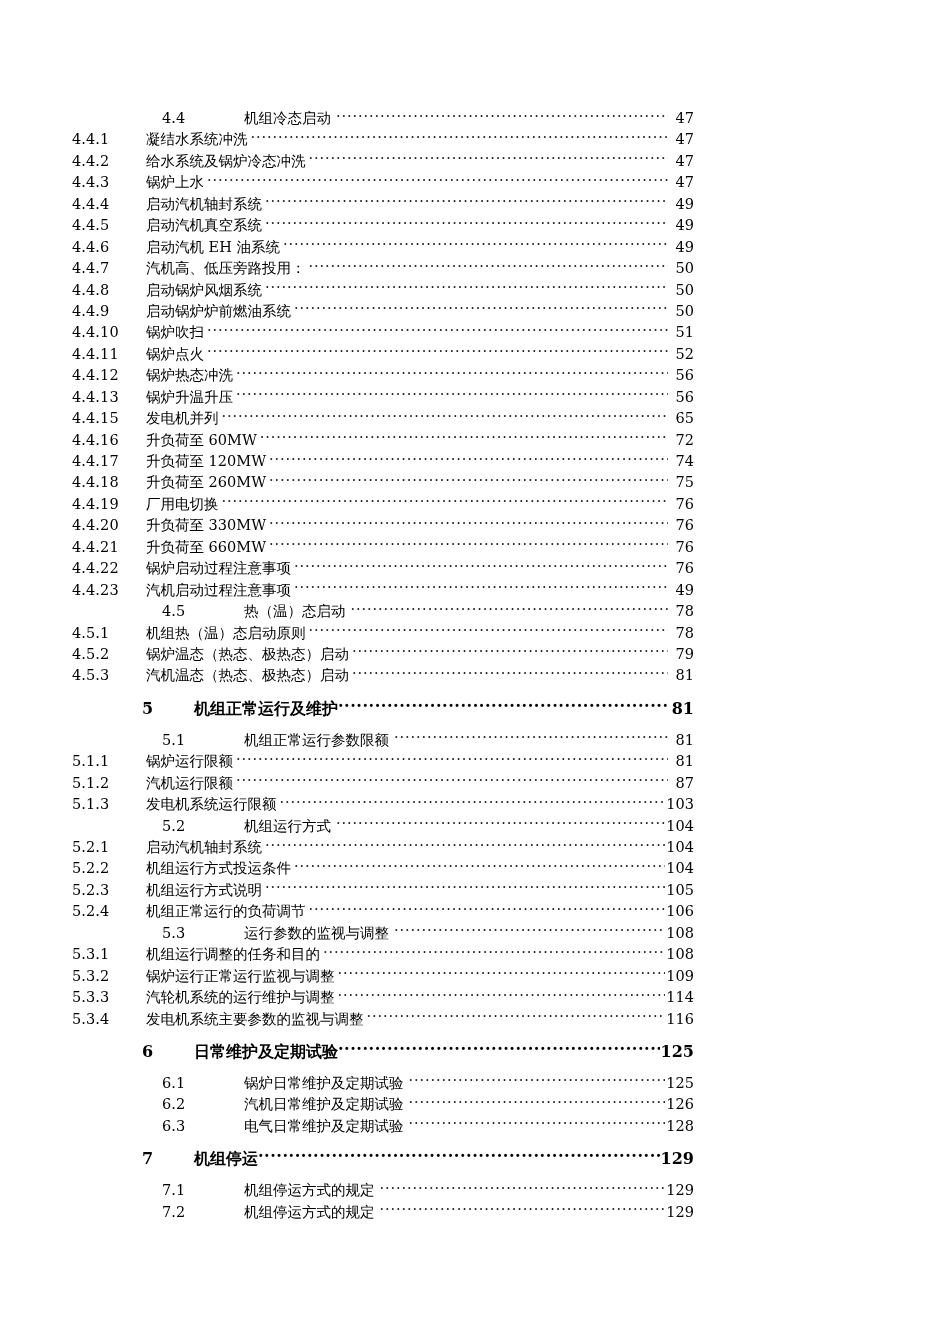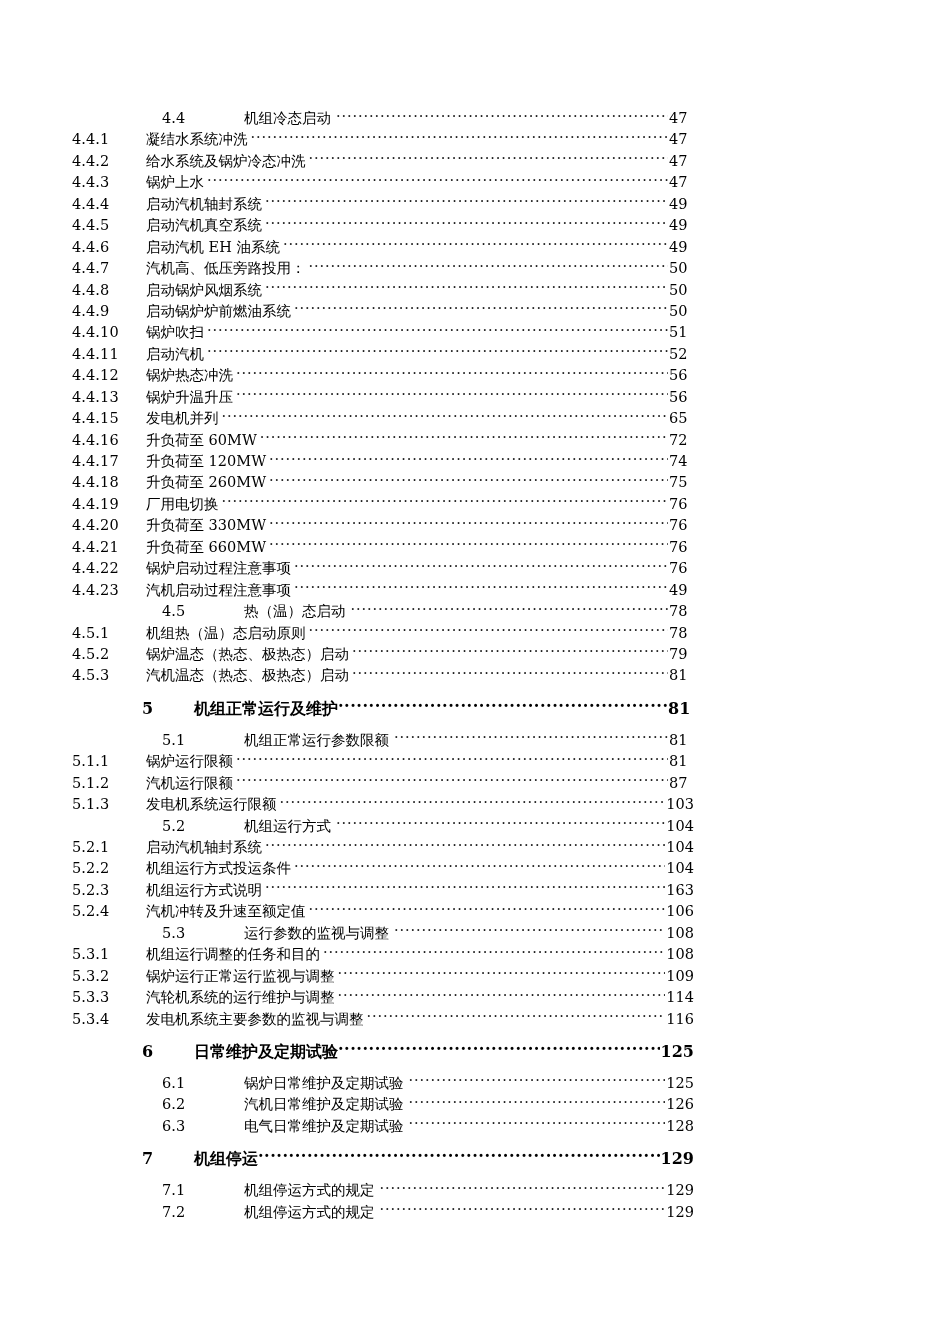--- a/index.html
+++ b/index.html
@@ -56,20 +56,21 @@
   .toc-row .leader::before {
     content: "..................................................................................................................................................................................................................";
     position: absolute;
     left: 0;
     bottom: 0;
     letter-spacing: 0.9px;
     color: #1c1c1c;
   }
   .toc-row .page {
     flex: 0 0 auto;
+    text-align: right;
     padding-left: 1px;
   }
 
   
   .lvl1 {
     font-weight: bold;
     font-size: 16px;
     height: 24px;
     line-height: 24px;
     margin-top: 10px;
@@ -175,21 +176,21 @@
         <span class="page">50</span>
       </div>
       <div class="toc-row lvl3">
         <span class="num">4.4.10</span>
         <span class="title">锅炉吹扫</span>
         <span class="leader"></span>
         <span class="page">51</span>
       </div>
       <div class="toc-row lvl3">
         <span class="num">4.4.11</span>
-        <span class="title">启动汽机</span>
+        <span class="title">锅炉点火</span>
         <span class="leader"></span>
         <span class="page">52</span>
       </div>
       <div class="toc-row lvl3">
         <span class="num">4.4.12</span>
         <span class="title">锅炉热态冲洗</span>
         <span class="leader"></span>
         <span class="page">56</span>
       </div>
       <div class="toc-row lvl3">
@@ -321,25 +322,25 @@
       <div class="toc-row lvl3">
         <span class="num">5.2.2</span>
         <span class="title">机组运行方式投运条件</span>
         <span class="leader"></span>
         <span class="page">104</span>
       </div>
       <div class="toc-row lvl3">
         <span class="num">5.2.3</span>
         <span class="title">机组运行方式说明</span>
         <span class="leader"></span>
-        <span class="page">163</span>
+        <span class="page">105</span>
       </div>
       <div class="toc-row lvl3">
         <span class="num">5.2.4</span>
-        <span class="title">汽机冲转及升速至额定值</span>
+        <span class="title">机组正常运行的负荷调节</span>
         <span class="leader"></span>
         <span class="page">106</span>
       </div>
       <div class="toc-row lvl2">
         <span class="num">5.3</span>
         <span class="title">运行参数的监视与调整</span>
         <span class="leader"></span>
         <span class="page">108</span>
       </div>
       <div class="toc-row lvl3">

